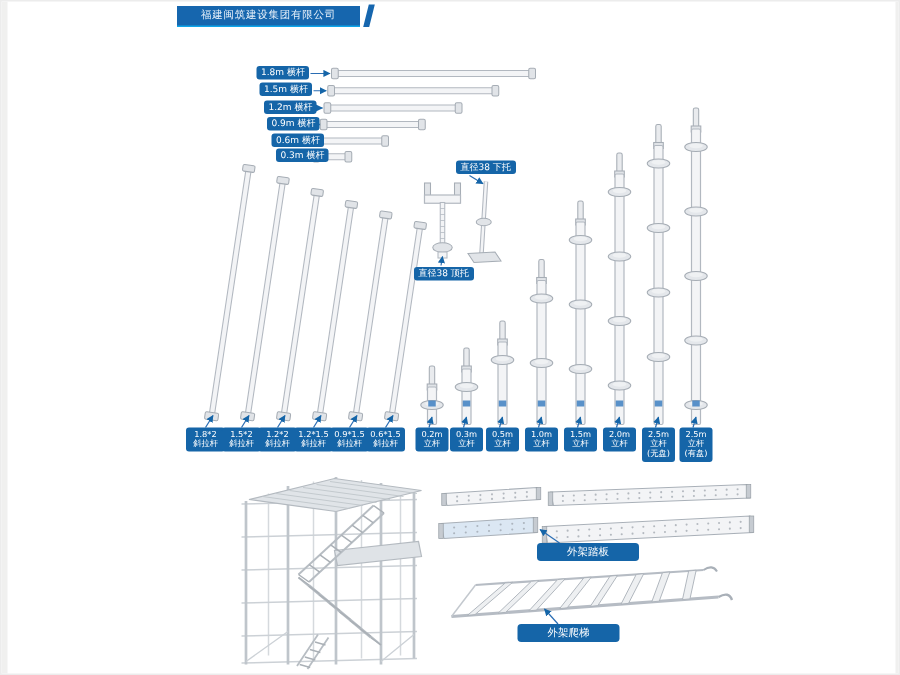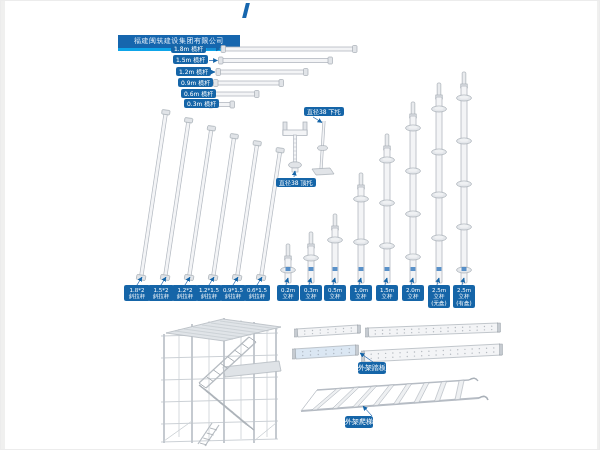--- a/index.html
+++ b/index.html
@@ -1,30 +1,30 @@
 <!DOCTYPE html>
 <html><head>
 <meta charset="utf-8">
 <style>
   html,body{margin:0;padding:0;background:#fff;}
   .stage{position:relative;width:600px;height:450px;background:#ffffff;overflow:hidden;
          font-family:"DejaVu Sans",sans-serif;border:1px solid #ececec;box-sizing:border-box;}
   .edge{position:absolute;top:0;width:4px;height:450px;background:#f0f0ef;}
   .company{position:absolute;left:117px;top:3px;width:122px;height:13px;background:#1666ae;
            color:#e8f1fa;font-size:7px;line-height:13px;text-align:center;letter-spacing:.5px;
-           border-bottom:3px solid #0ea5e9;white-space:nowrap;overflow:hidden;margin-top:31px;}
+           border-bottom:1px solid #0ea5e9;white-space:nowrap;overflow:hidden;}
   .accent{position:absolute;left:243px;top:2px;width:4px;height:15px;background:#1666ae;transform:skewX(-14deg);}
   .title{position:absolute;left:176px;top:27px;font-family:"Liberation Serif",serif;font-weight:bold;
          font-size:13.5px;color:#17367e;text-decoration:underline;letter-spacing:.5px;white-space:nowrap;}
   #art{position:absolute;left:0;top:0;}
   #labels{position:absolute;left:0;top:0;width:600px;height:450px;pointer-events:none;}
   .pill{position:absolute;background:#1565a8;color:#fff;border-radius:2px;text-align:center;
         font-size:5.5px;line-height:6.5px;padding:1.5px 2px;box-sizing:border-box;}
   .pill.s1{font-size:6px;line-height:7px;white-space:nowrap;padding:1px 3px;}
-  .pill.s2{font-size:7px;line-height:8px;white-space:nowrap;padding:2px 0;border-radius:2.5px;}
+  .pill.s2{font-size:7px;line-height:8px;white-space:nowrap;padding:2px 20px;border-radius:2.5px;}
 </style>
 </head>
 <body>
 
 <div class="stage">
   <div class="edge" style="left:0"></div>
   <div class="edge" style="left:596px"></div>
   <div class="company">福建闽筑建设集团有限公司</div>
   <div class="accent"></div>
   <svg id="art" width="600" height="450" viewBox="0 0 600 450">

